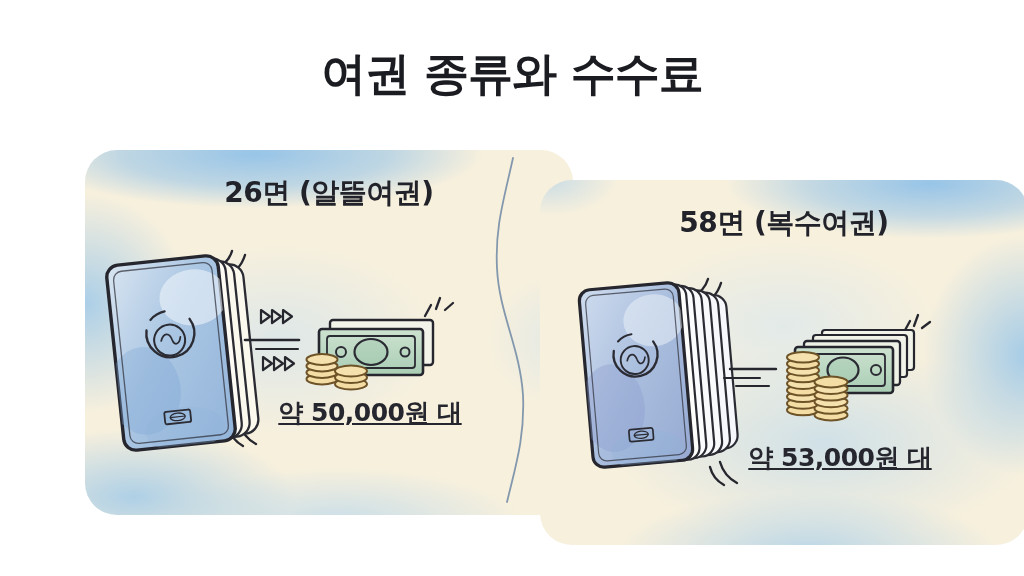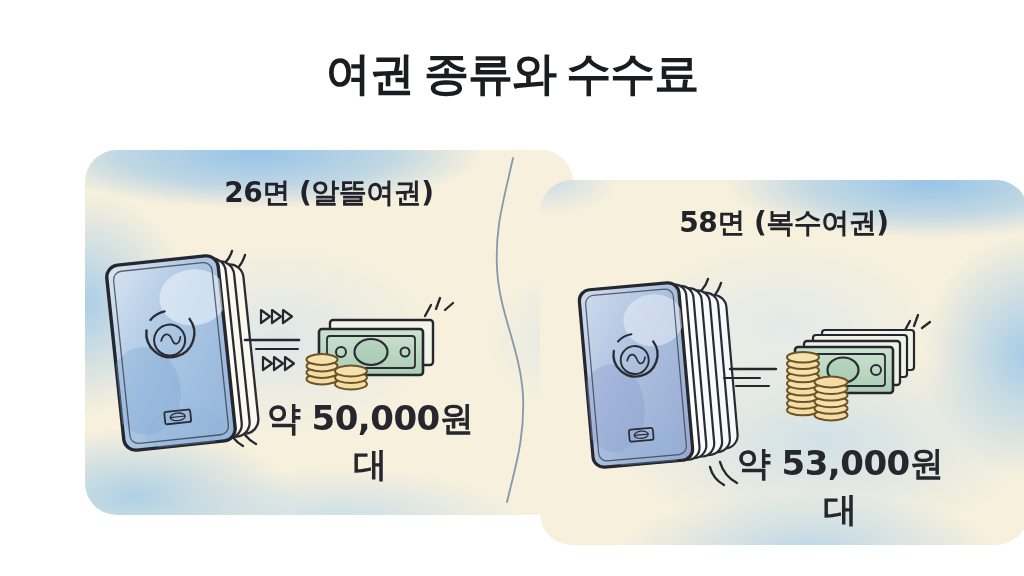--- a/index.html
+++ b/index.html
@@ -2,21 +2,21 @@
 <html><head>
 <meta charset="utf-8">
 <style>
   html,body{margin:0;padding:0;background:#ffffff;}
   .canvas{
     position:relative;width:1024px;height:576px;background:#ffffff;
     font-family:"DejaVu Sans",sans-serif;overflow:hidden;color:#26262e;
   }
   .title{
     position:absolute;left:0;top:44px;width:100%;text-align:center;
-    font-size:45px;font-weight:700;color:#1b1c21;letter-spacing:-1px;font-family:Liberation Serif, serif;
+    font-size:45px;font-weight:700;color:#1b1c21;letter-spacing:-1px;
   }
   .panel{
     position:absolute;top:150px;width:488px;height:365px;border-radius:32px;
     background-color:#f7f0dd;
   }
   .panel.left{
     left:85px;
     background-image:
       radial-gradient(62% 20% at 35% 1%, rgba(146,194,232,0.95) 0%, rgba(146,194,232,0.55) 45%, rgba(146,194,232,0) 75%),
       radial-gradient(30% 42% at 0% 42%, rgba(152,198,234,0.80) 0%, rgba(152,198,234,0) 72%),
@@ -34,22 +34,23 @@
       radial-gradient(56% 34% at 58% 72%, rgba(176,212,240,0.55) 0%, rgba(176,212,240,0) 78%),
       radial-gradient(52% 22% at 55% 102%, rgba(160,203,236,0.70) 0%, rgba(160,203,236,0) 75%),
       radial-gradient(40% 30% at 50% 40%, rgba(205,228,245,0.50) 0%, rgba(205,228,245,0) 80%);
     margin-top: 30px;
   }
   .heading{
     position:absolute;top:24px;left:0;width:100%;text-align:center;
     font-size:28px;font-weight:700;color:#22232a;letter-spacing:-0.5px;
   }
   .price{
-    position:absolute;font-size:34px;font-weight:700;color:#26262e;text-align:center;
+    position:absolute;font-size:25px;font-weight:700;color:#26262e;text-align:center;
     letter-spacing:-0.5px;
+    text-decoration:underline;
   }
   .price.l{left:170px;top:246px;width:230px;}
   .price.r{left:190px;top:261px;width:220px;}
   .footer{
     position:absolute;left:0;top:521px;width:100%;text-align:center;
     font-size:17px;font-weight:700;color:#3a3b42;
   }
   svg.art{position:absolute;left:0;top:0;}
   .divider{position:absolute;left:490px;top:148px;}
 </style>

